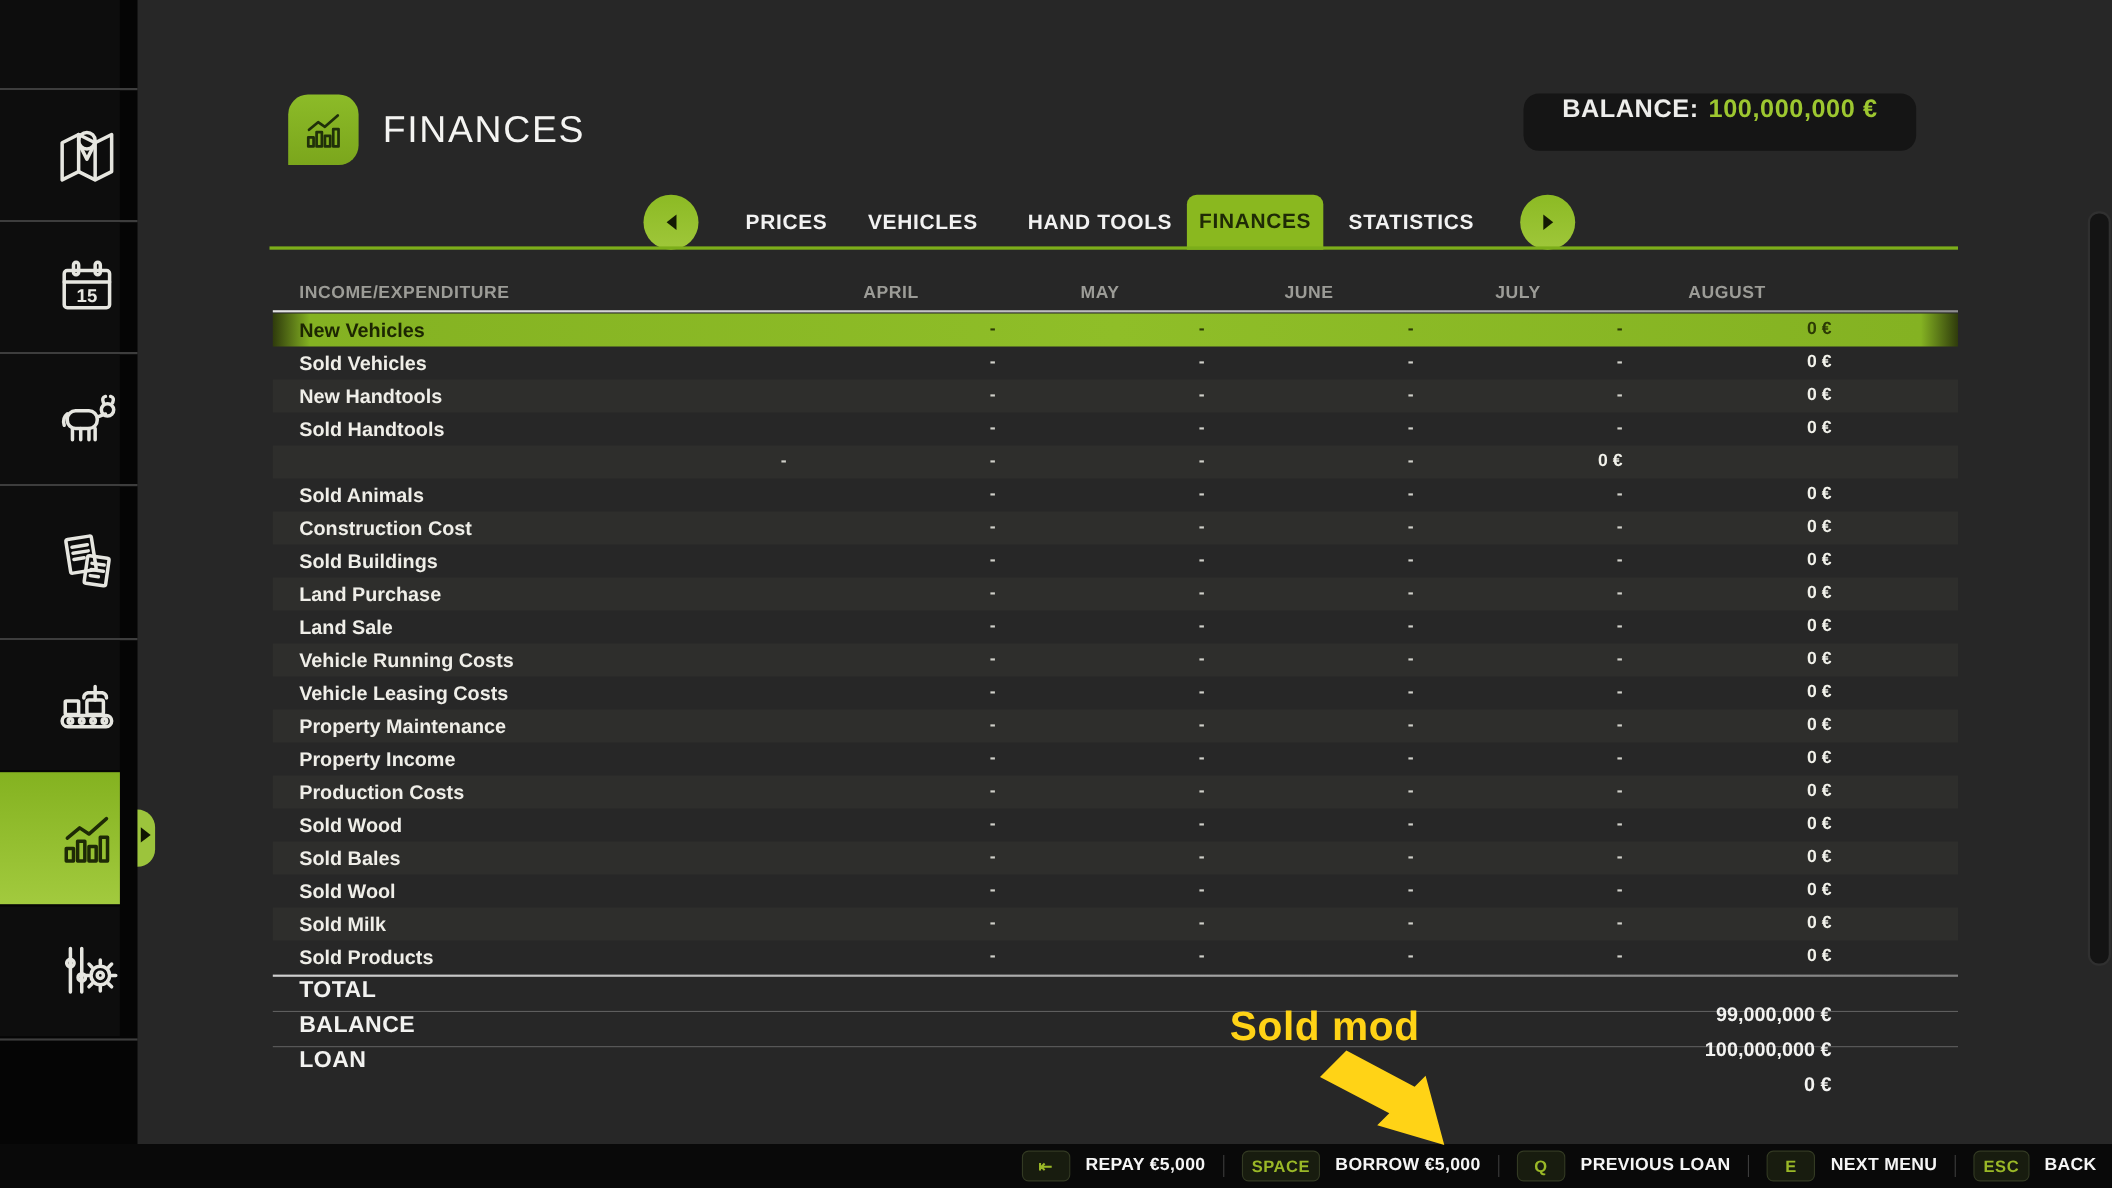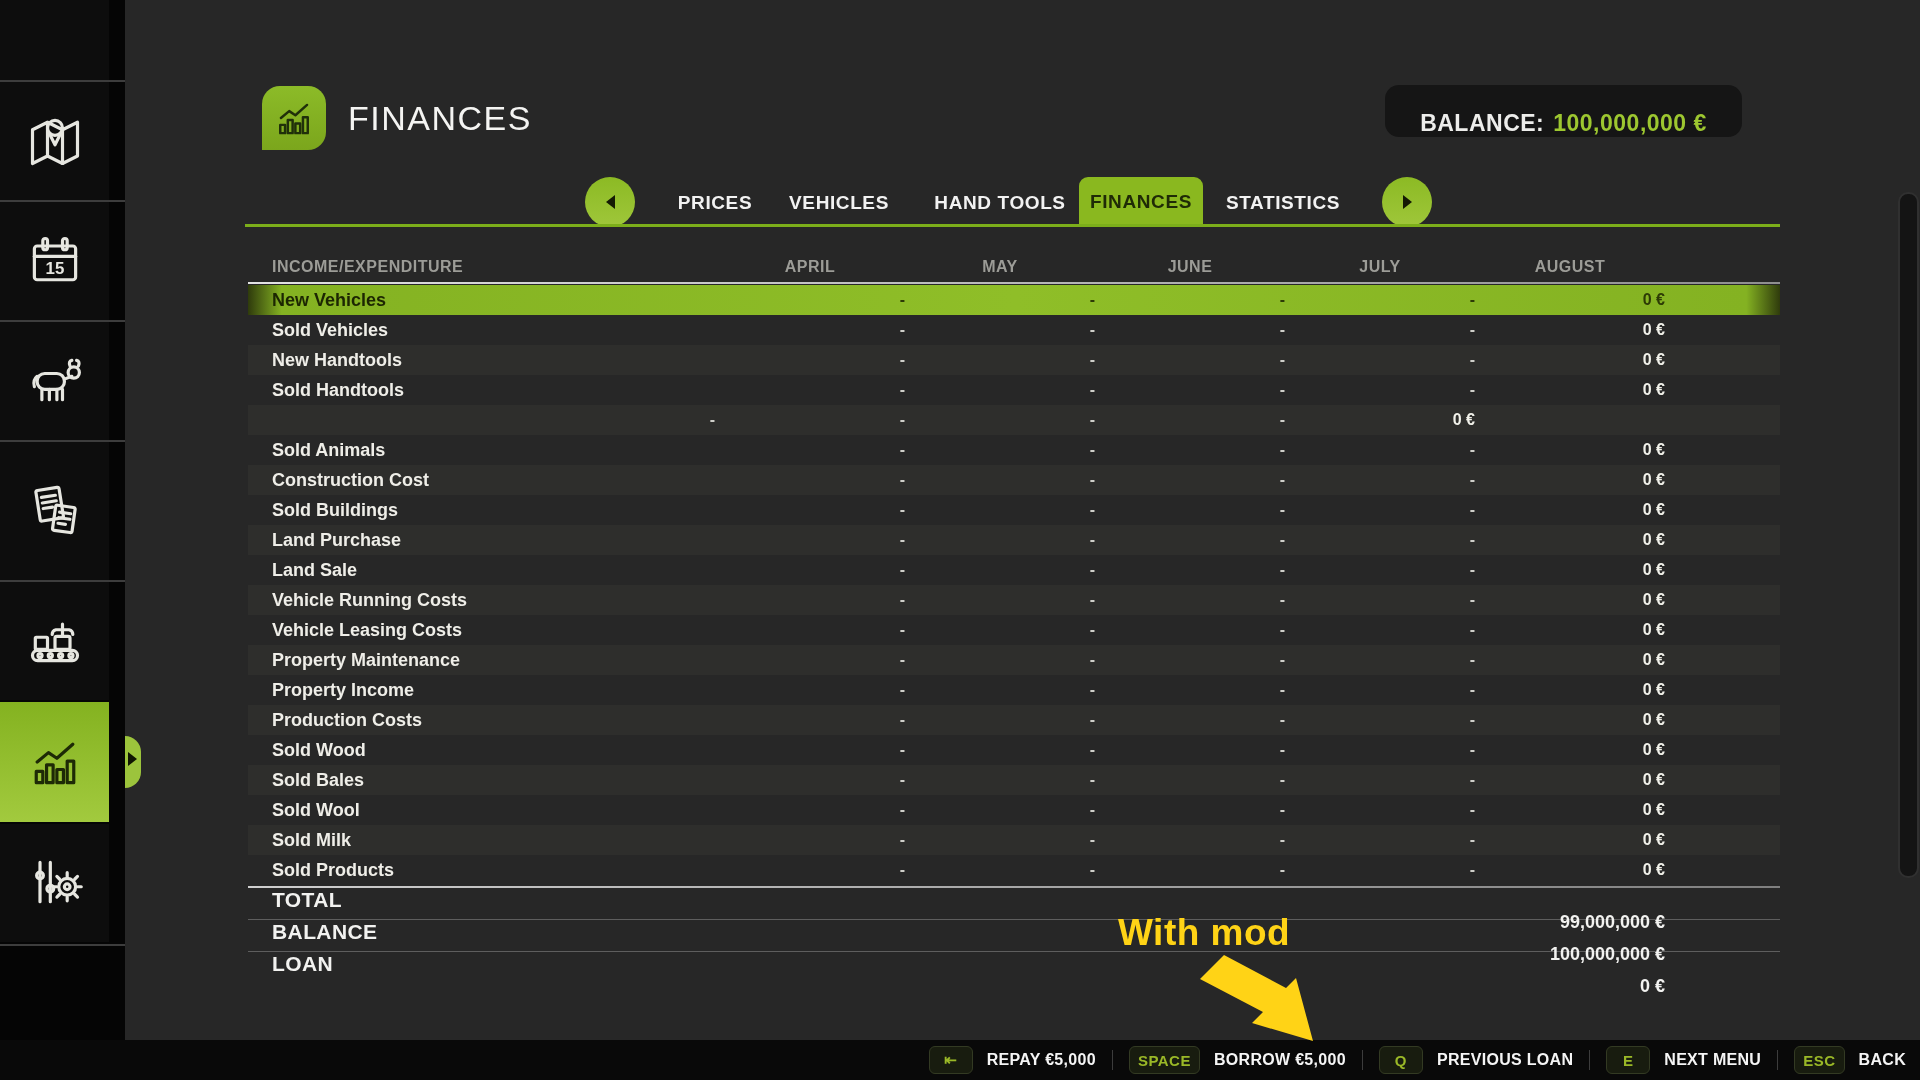--- a/index.html
+++ b/index.html
@@ -2,41 +2,41 @@
 <html><head>
 <meta charset="utf-8">
 <style>
   html,body{margin:0;padding:0;background:#111;}
   #stage{position:relative;width:1920px;height:1080px;overflow:hidden;
          background:#272727;font-family:"Liberation Sans",sans-serif;
          -webkit-font-smoothing:antialiased;}
   
   .sidebar{position:absolute;left:0;top:0;width:125px;height:1080px;background:#050505;}
   .side-cell{position:absolute;left:0;width:109px;background:#0d0d0d;
-             display:flex;align-items:center;justify-content:center;}
+             display:flex;align-items:center;justify-content:flex-end;}
   .side-sep{position:absolute;left:0;width:125px;height:2px;background:#3d3d3d;}
   .side-cell svg{width:60px;height:60px;stroke:#e6e6e0;stroke-width:3.4;fill:none;
                  stroke-linecap:round;stroke-linejoin:round;}
   .side-cell.active{background:linear-gradient(180deg,#84b220,#a2ca3e);}
   .side-cell.active svg{stroke:#1e2a06;}
   .active-bump{position:absolute;left:125px;top:736px;width:16px;height:52px;
                background:#9cc43c;border-radius:0 26px 26px 0;}
   .active-bump-tri{position:absolute;left:128px;top:752px;width:0;height:0;
                    border-left:9px solid #101502;border-top:7px solid transparent;
                    border-bottom:7px solid transparent;}
   
   .page-icon{position:absolute;left:262px;top:86px;width:64px;height:64px;
              border-radius:18px 18px 18px 0;background:linear-gradient(180deg,#8cbb28,#7ba61c);
              display:flex;align-items:center;justify-content:center;}
   .page-icon svg{width:44px;height:44px;stroke:#20300a;stroke-width:3.6;fill:none;
                  stroke-linecap:round;stroke-linejoin:round;}
   .page-title{position:absolute;left:348px;top:99px;font-size:34px;font-weight:500;
               letter-spacing:1.5px;color:#f4f4f2;}
   .balance-pill{position:absolute;left:1385px;top:85px;width:357px;height:52px;
-                background:#151515;border-radius:14px;display:flex;align-items:flex-end;
+                background:#151515;border-radius:14px;display:flex;align-items:flex-start;
                 justify-content:center;gap:9px;}
   .balance-label{font-size:23px;font-weight:bold;color:#ededeb;letter-spacing:.5px;}
   .balance-value{font-size:23px;font-weight:bold;letter-spacing:.5px;color:#9dc730;}
   
   .tab{position:absolute;top:192px;transform:translateX(-50%);font-size:19px;
        font-weight:bold;color:#f2f2f2;letter-spacing:.6px;white-space:nowrap;}
   .tab-active{position:absolute;left:1079px;top:177px;width:124px;height:50px;
               background:#8ab81f;border-radius:9px 9px 0 0;display:flex;
               align-items:center;justify-content:center;}
   .tab-active span{font-size:19px;font-weight:bold;color:#1f2a06;letter-spacing:.6px;}
@@ -441,21 +441,21 @@
       <div class="fval">100,000,000 €</div>
       <div class="fpad"></div>
     </div>
     <div class="frow">
       <div class="flabel">LOAN</div>
       <div class="fval">0 €</div>
       <div class="fpad"></div>
     </div>
   </div>
 
-  <div class="annot-text" style="color: rgb(255, 211, 22);">With mod</div>
+  <div class="annot-text" style="color: rgb(255, 211, 22);">Sold mod</div>
   <svg class="annot-arrow">
     <polygon points="1224,955 1286,988 1296,978 1313,1041 1252,1023 1263,1012 1200,979" fill="#ffd316"></polygon>
   </svg>
 
   <div class="scroll-pill"></div>
 
   <div class="bottom-bar">
     <div class="kb-group">
       <span class="kb-key">⇤</span>
       <span class="kb-label">REPAY €5,000</span>

